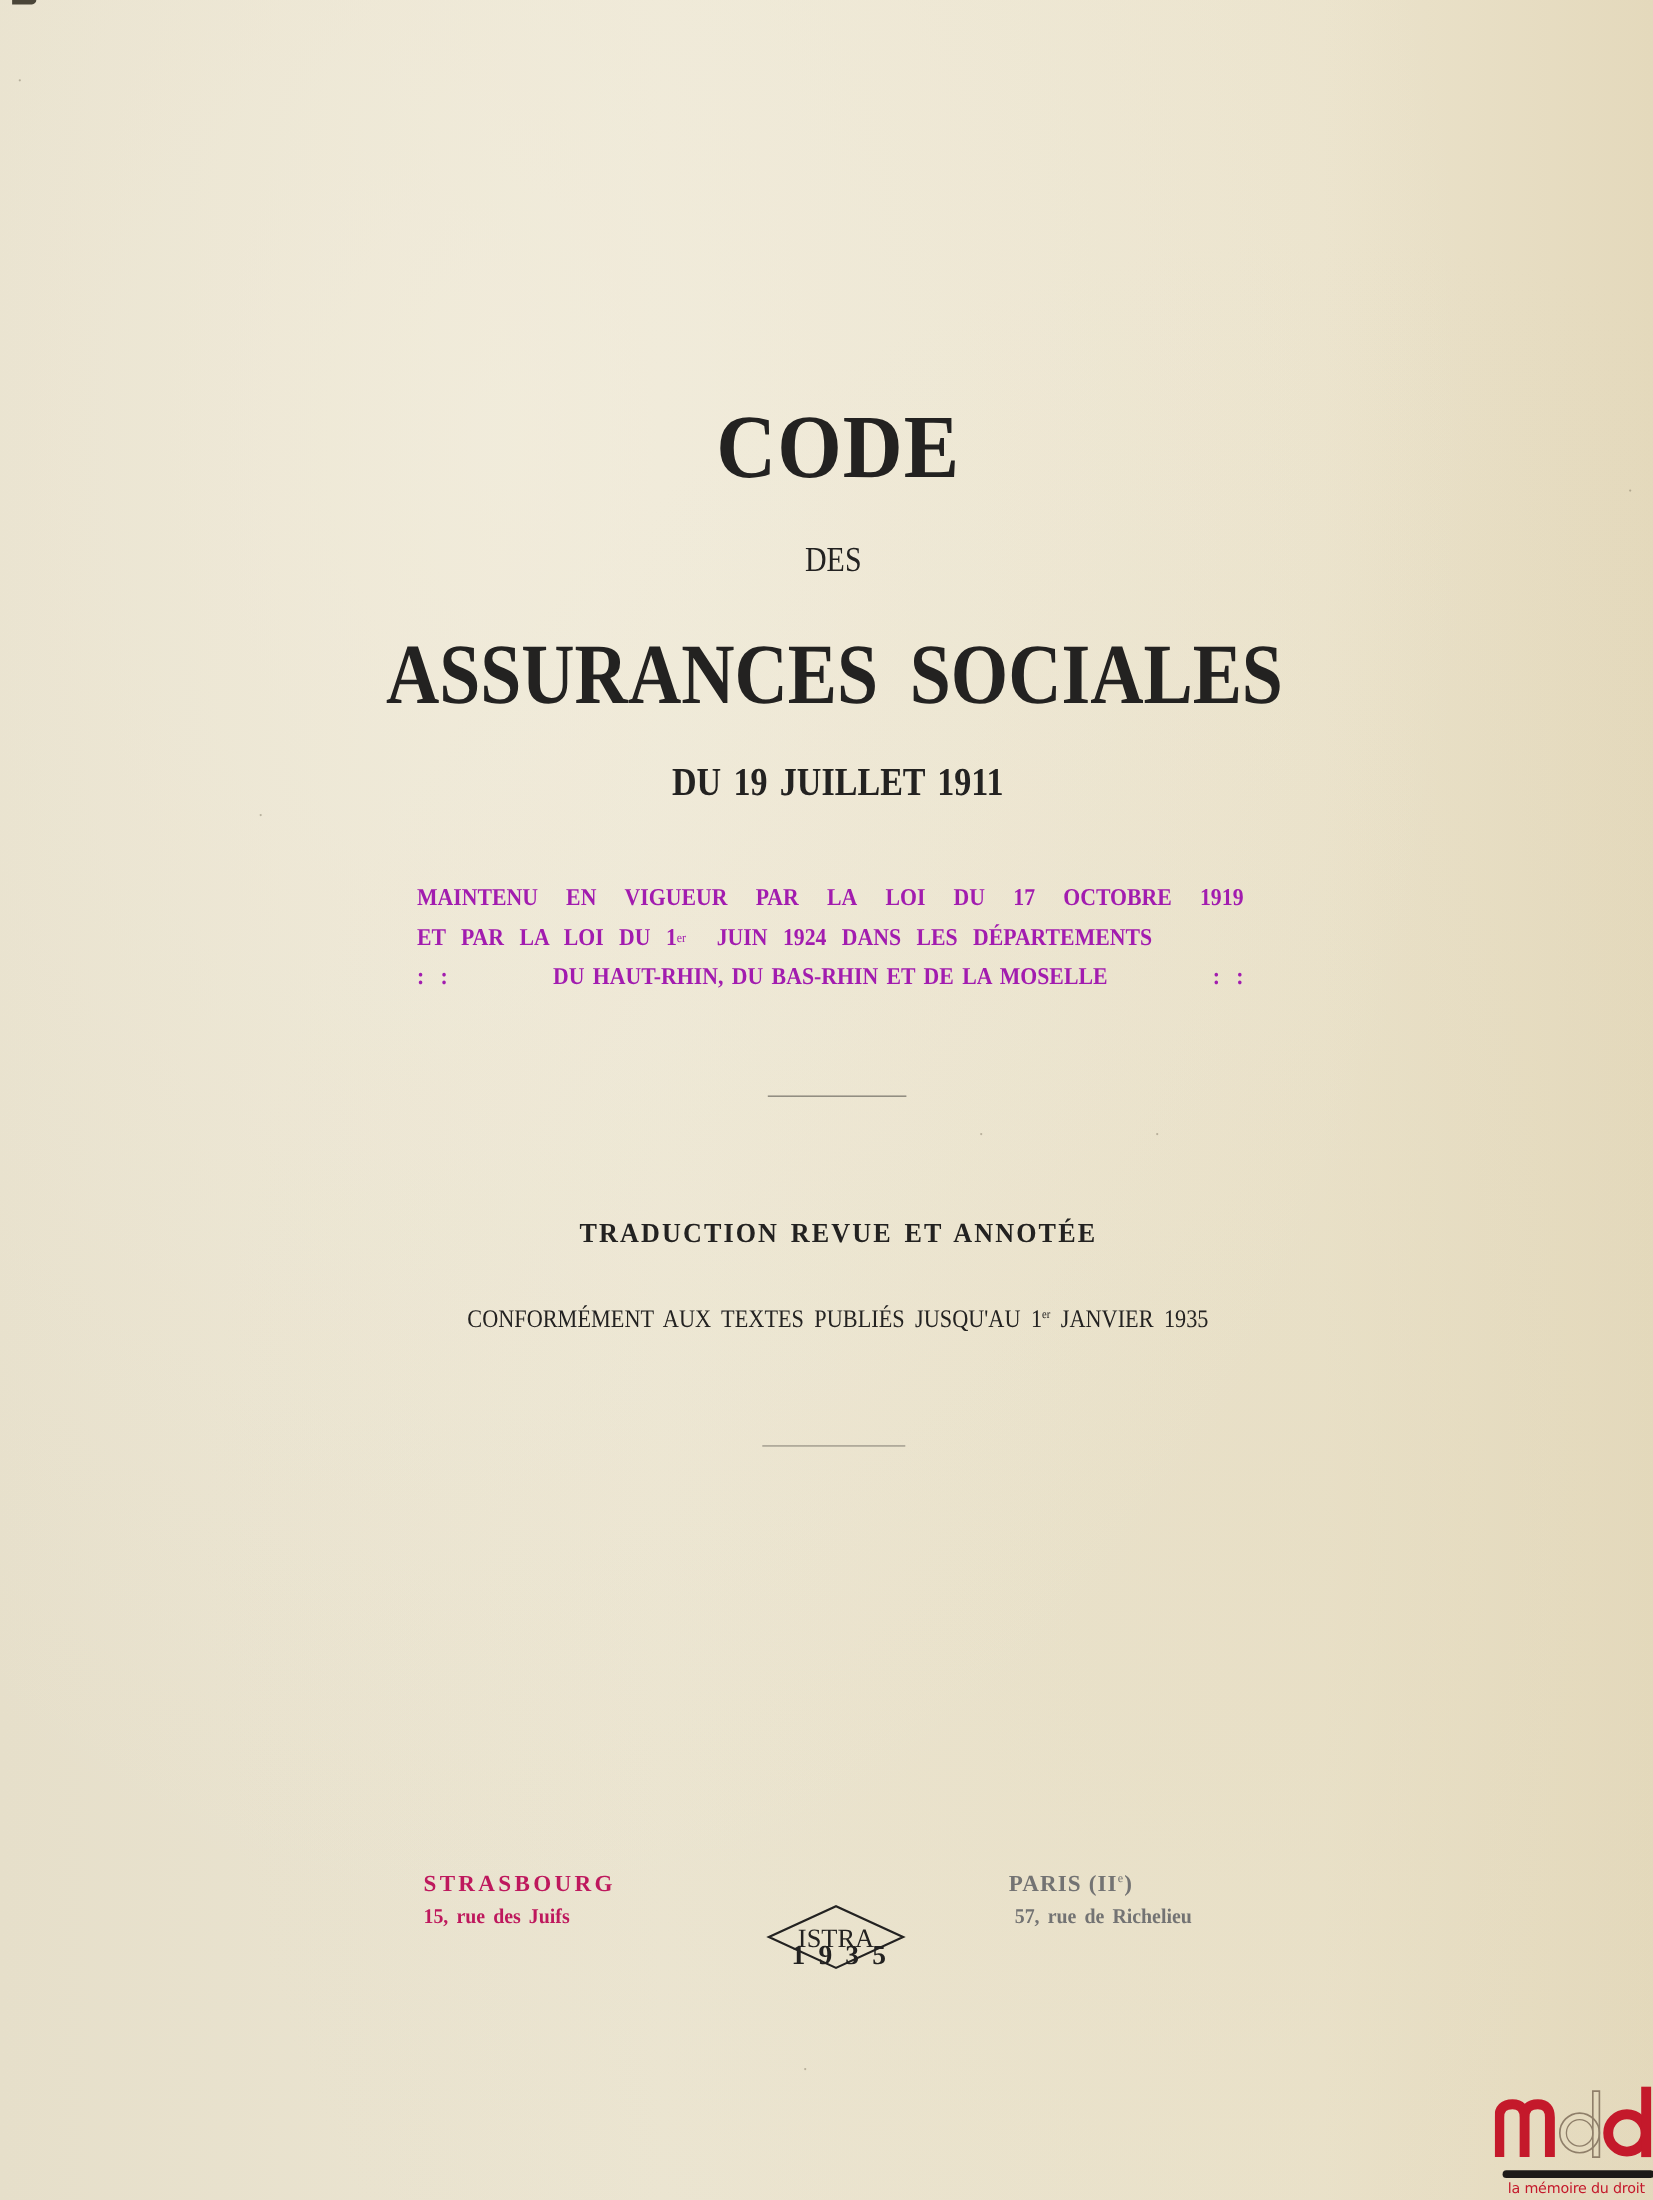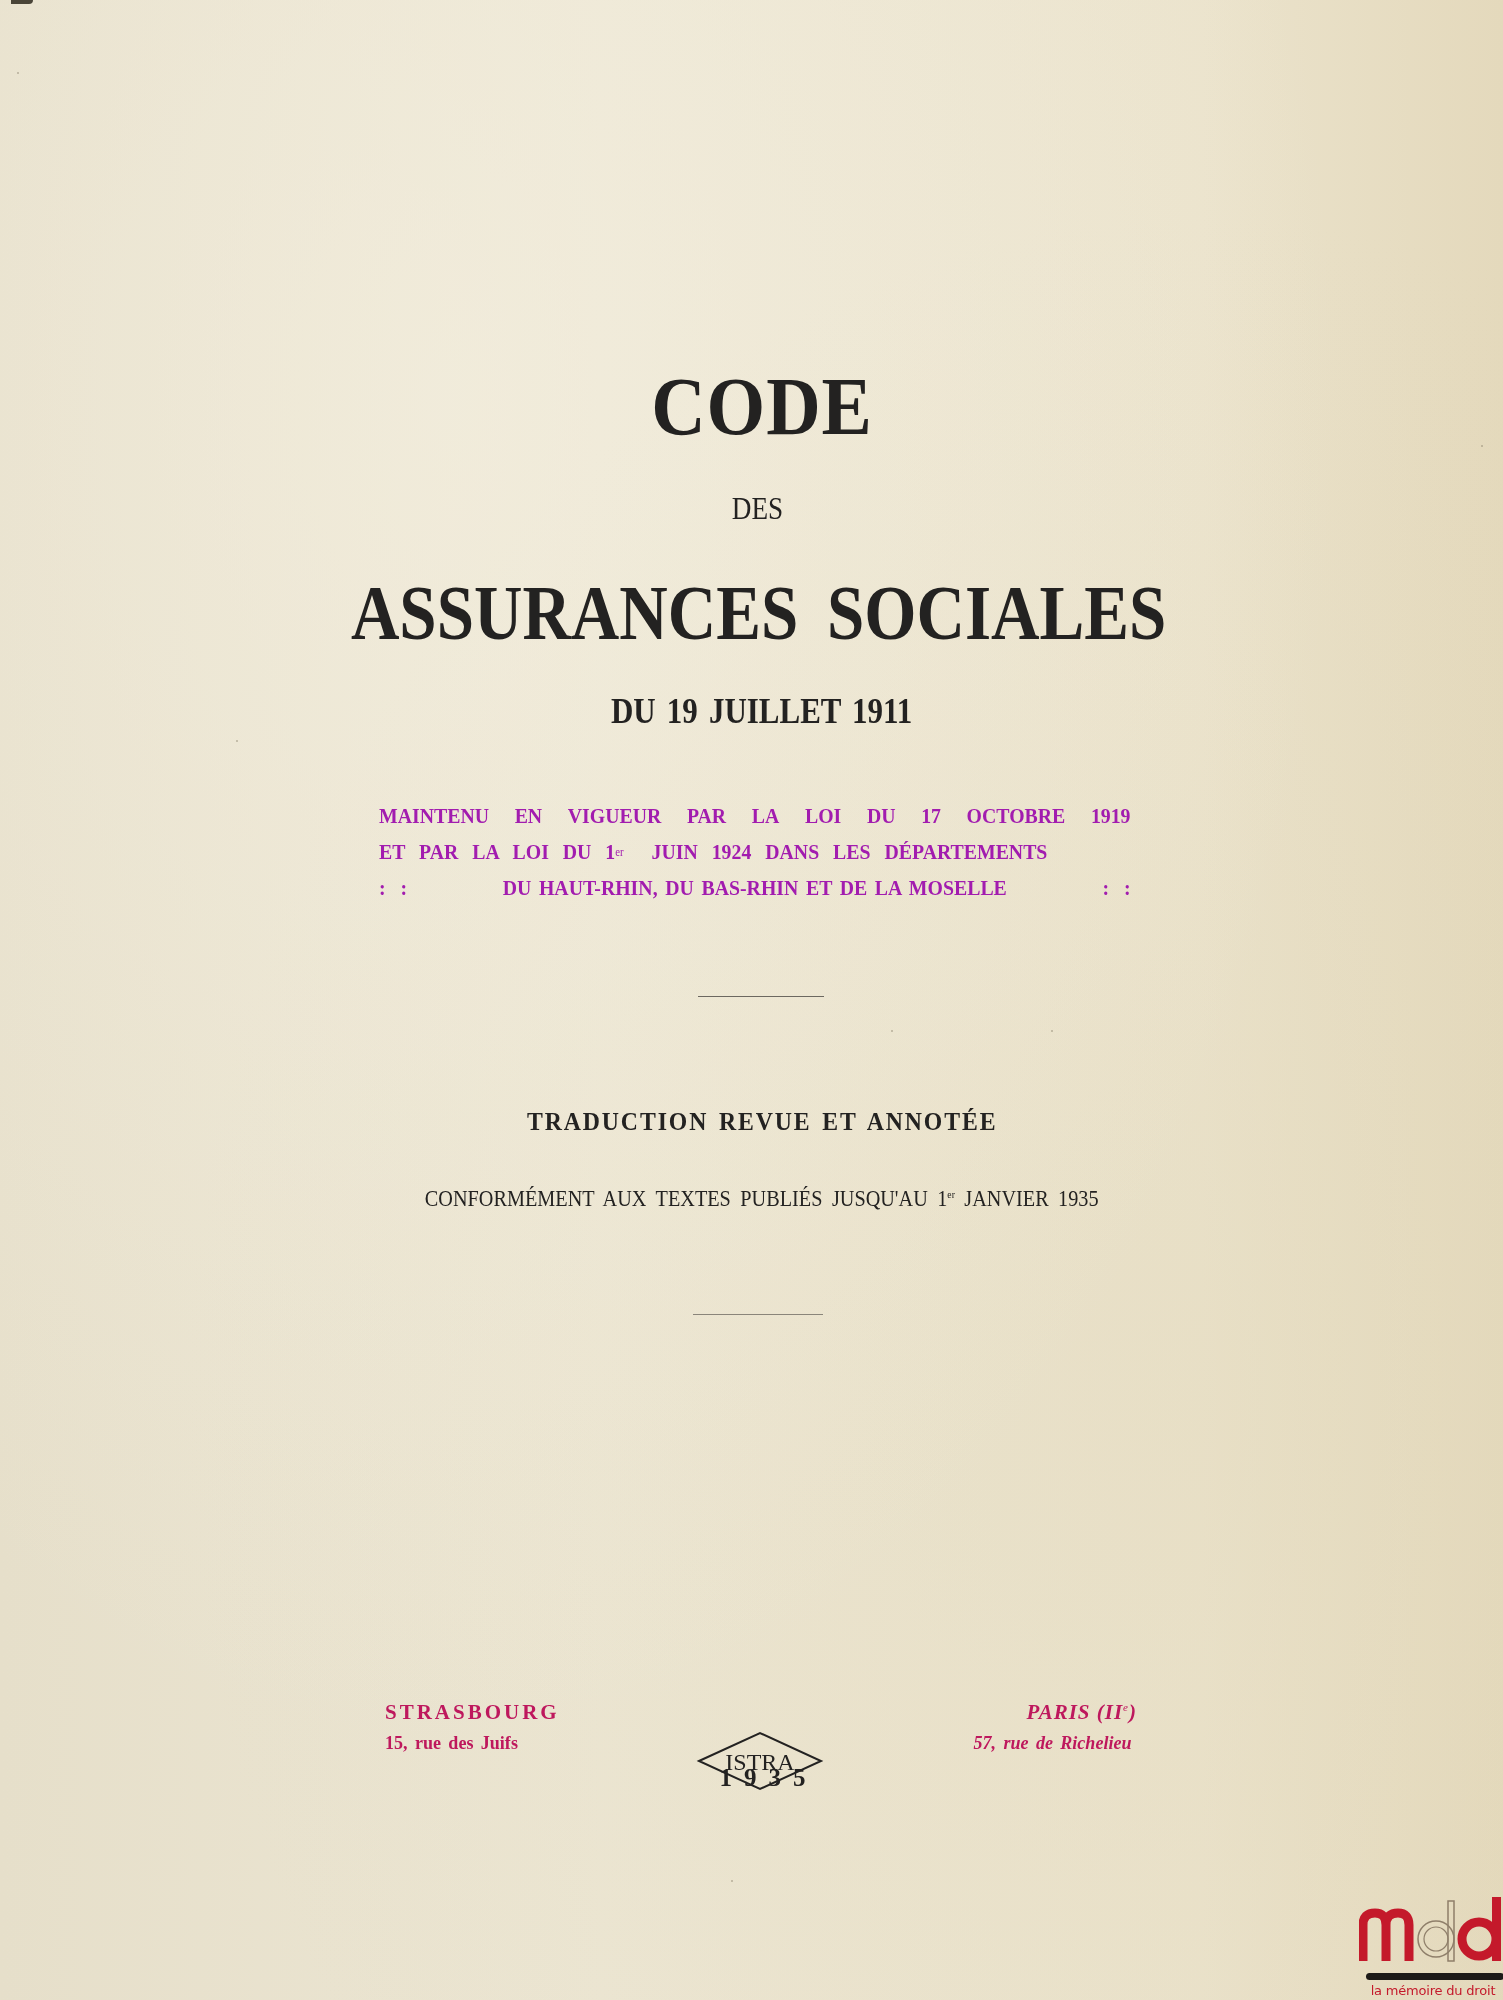--- a/index.html
+++ b/index.html
@@ -129,24 +129,23 @@
       width: 200px;
       text-align: left;
       font-weight: bold;
       color: #be185d;
     }
     .right-addr {
       position: absolute;
       left: 906px;
       top: 1700px;
       width: 220px;
-      text-align: right;
-      font-weight: bold;
-      color: #be185d;
-      font-style: italic;
+      text-align: left;
+      font-weight: bold;
+      color: #737373;
     }
     .city {
       font-size: 21px;
       letter-spacing: 3px;
       display: block;
       height: 32px;
     }
     .street {
       font-size: 19px;
       display: block;

